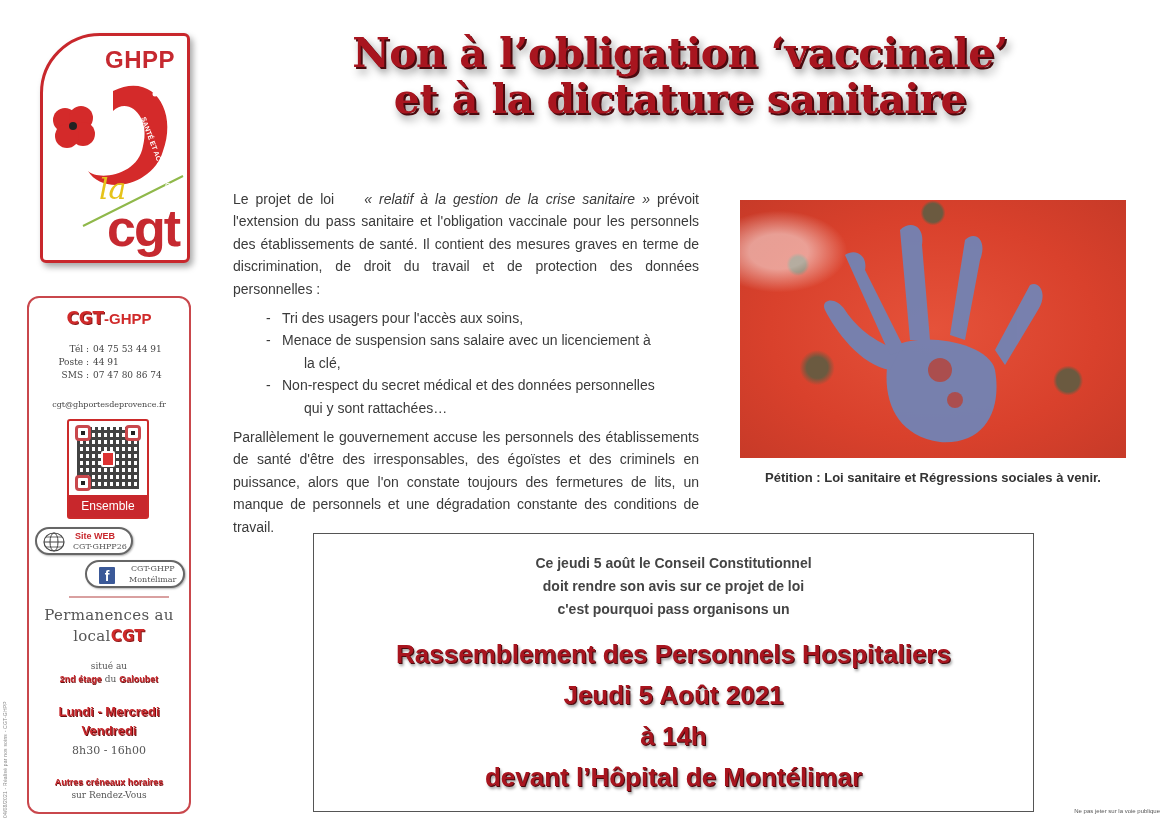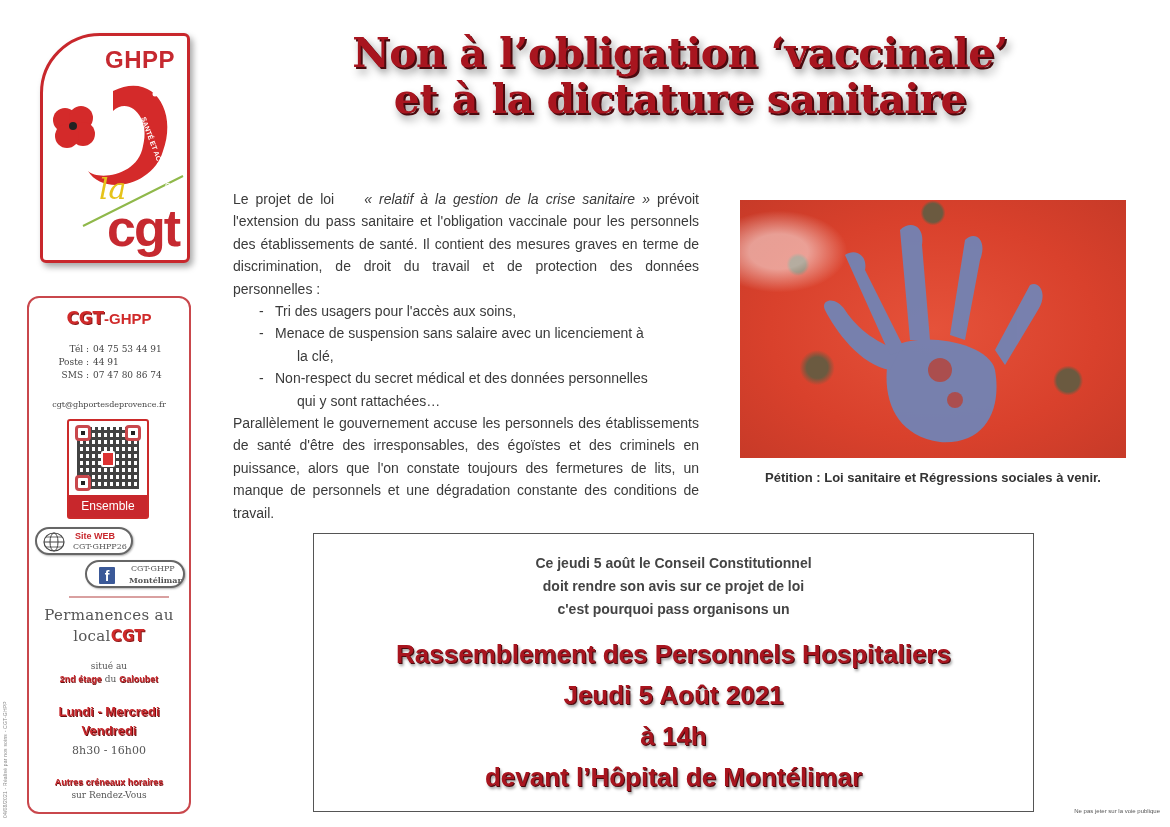--- a/index.html
+++ b/index.html
@@ -96,21 +96,21 @@
       background: #3b5998; color: #fff; font-weight: bold; font-size: 14px;
       text-align: center; line-height: 19px; border-radius: 1px;
       font-family: "Liberation Sans", sans-serif;
     }
     .badge .t1, .badge .t2 {
       position: absolute; font-size: 8px; font-family: "DejaVu Serif", serif; white-space: nowrap;
     }
     .badge.web .t1 { left: 38px; top: 2px; color: #c8272c; font-weight: bold; font-family: "Liberation Sans", sans-serif; font-size: 9px; }
     .badge.web .t2 { left: 36px; top: 13px; color: #555; }
     .badge.fb .t1 { left: 44px; top: 2px; color: #555; }
-    .badge.fb .t2 { left: 42px; top: 13px; color: #555; font-weight: bold; }
+    .badge.fb .t2 { left: 42px; top: 13px; color: #555; }
     .sb-sep {
       position: absolute; left: 40px; top: 298px; width: 100px; height: 2px; background: #d9a0a0;
     }
     .sb-perm {
       position: absolute; top: 307px; left: 0; width: 100%; text-align: center;
       font-family: "DejaVu Serif", serif; font-size: 15px; color: #555; line-height: 21px;
       letter-spacing: 0.3px;
     }
     .sb-perm .cgt-red { font-family: "DejaVu Sans", sans-serif; font-weight: bold; color: #d02a2a; text-shadow: 1px 1px 0 #8a1a1a; }
     .sb-loc {
@@ -140,21 +140,21 @@
       font-size: 41px; line-height: 46px; letter-spacing: -0.5px;
       text-shadow: 2px 2px 0 #4a0a0e, 4px 6px 8px rgba(0,0,0,0.45);
     }
 
     
     .body-text {
       position: absolute; left: 233px; top: 188px; width: 466px;
       font-size: 14px; line-height: 22.4px; color: #3a3a3a; text-align: justify;
     }
     .body-text em { font-style: italic; margin-left: 23px; }
-    .body-text ul { list-style: none; margin: 0; padding-left: 26px; }
+    .body-text ul { list-style: none; margin: 7px; padding-left: 26px; }
     .body-text li { position: relative; padding-left: 16px; text-align: justify; }
     .body-text li .cont { display: block; padding-left: 22px; text-align: left; }
     .body-text li::before { content: "-"; position: absolute; left: 0; top: 0; }
 
     
     .photo {
       position: absolute; left: 740px; top: 200px; width: 386px; height: 258px;
       background:
         radial-gradient(ellipse at 10% 20%, rgba(255,255,255,0.5) 0 6%, transparent 14%),
         radial-gradient(circle at 85% 70%, #6b5a40 0 3%, transparent 4%),

